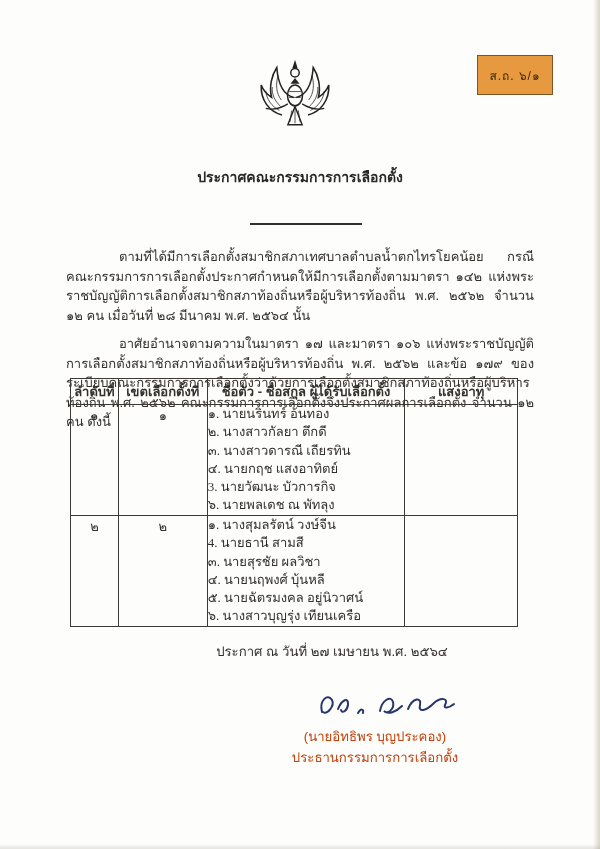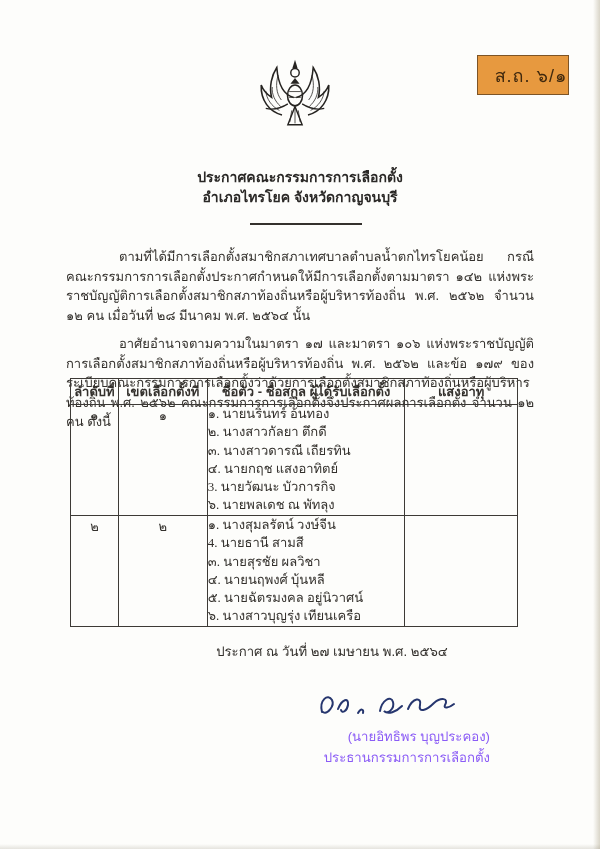--- a/index.html
+++ b/index.html
@@ -18,21 +18,21 @@
   }
   .scan-edge-bottom{
     position:absolute;left:0;bottom:0;width:100%;height:5px;
     background:linear-gradient(to bottom, rgba(0,0,0,0), rgba(120,112,90,0.18));
   }
   .form-badge{
     position:absolute;left:477px;top:55px;width:74px;height:38px;
     background:#e7993f;
     border:1.6px solid #7d5426;
     display:flex;align-items:center;justify-content:center;
-    font-size:18px;color:#40290e;letter-spacing:1px;padding-left:16px;
+    font-size:12px;color:#40290e;letter-spacing:1px;
   }
   .garuda{position:absolute;left:256px;top:54px;width:78px;height:92px;}
   .title-block{
     position:absolute;left:0;top:167px;width:100%;
     text-align:center;font-size:14px;font-weight:600;line-height:20px;
     color:#2a2826;
   }
   .title-divider{
     position:absolute;left:250px;top:223px;width:112px;height:2px;
     background:#34312d;
@@ -64,21 +64,21 @@
   .col-note{width:25.2%;}
   td.center-cell{text-align:center;padding-top:4px;}
   td.names-cell{padding:3px 6px 2px 8px;height:110px;}
   .name-line{line-height:18.3px;white-space:nowrap;font-family:Liberation Serif, serif;}
   .date-line{
     position:absolute;left:32px;top:641px;width:600px;
     text-align:center;font-size:13.2px;color:#33302c;
   }
   .signature-block{
     position:absolute;left:260px;top:688px;width:230px;
-    text-align:right;font-size:13.2px;line-height:21px;color:#8b5cf6;
+    text-align:center;font-size:13.2px;line-height:21px;color:#c2410c;
   }
   .signature-ink{display:block;margin:0 auto 2px 52px;width:150px;height:36px;}
 </style>
 </head>
 <body>
 
 <div class="page">
 
   <div class="form-badge">
     <span>ส.ถ. ๖/๑</span>
@@ -103,21 +103,20 @@
       <path d="M51,57 h18 M51,66 h18" stroke="#262421" stroke-width="1.2"></path>
       <path d="M49,76 C38,83 28,86 15,83" stroke="#262421" stroke-width="2" fill="none"></path>
       <path d="M71,76 C82,83 92,86 105,83" stroke="#262421" stroke-width="2" fill="none"></path>
       <path d="M60,80 l-11,28 h22 z" fill="none" stroke="#262421" stroke-width="2.2"></path>
       <path d="M60,82 v24 M55,86 l-3,18 M65,86 l3,18" stroke="#262421" stroke-width="1.2"></path>
     </svg>
   </div>
 
   <div class="title-block">
     <div>ประกาศคณะกรรมการการเลือกตั้ง</div>
-    <div>อำเภอไทรโยค จังหวัดกาญจนบุรี</div>
   </div>
   <div class="title-divider"></div>
 
   <div class="body-text">
     <p>ตามที่ได้มีการเลือกตั้งสมาชิกสภาเทศบาลตำบลน้ำตกไทรโยคน้อย กรณีคณะกรรมการการเลือกตั้งประกาศกำหนดให้มีการเลือกตั้งตามมาตรา ๑๔๒ แห่งพระราชบัญญัติการเลือกตั้งสมาชิกสภาท้องถิ่นหรือผู้บริหารท้องถิ่น พ.ศ. ๒๕๖๒ จำนวน ๑๒ คน เมื่อวันที่ ๒๘ มีนาคม พ.ศ. ๒๕๖๔ นั้น</p>
     <p>อาศัยอำนาจตามความในมาตรา ๑๗ และมาตรา ๑๐๖ แห่งพระราชบัญญัติการเลือกตั้งสมาชิกสภาท้องถิ่นหรือผู้บริหารท้องถิ่น พ.ศ. ๒๕๖๒ และข้อ ๑๗๙ ของระเบียบคณะกรรมการการเลือกตั้งว่าด้วยการเลือกตั้งสมาชิกสภาท้องถิ่นหรือผู้บริหารท้องถิ่น พ.ศ. ๒๕๖๒ คณะกรรมการการเลือกตั้งจึงประกาศผลการเลือกตั้ง จำนวน ๑๒ คน ดังนี้</p>
   </div>
 
   <table class="results">
     <colgroup>

